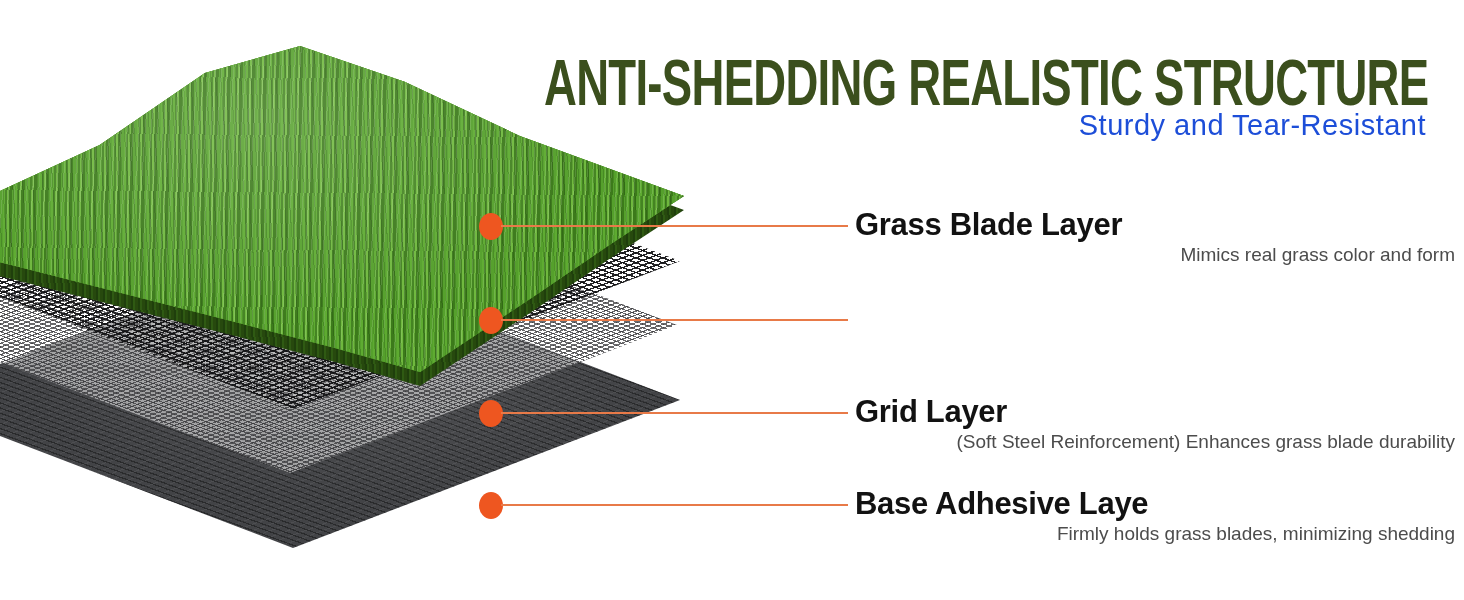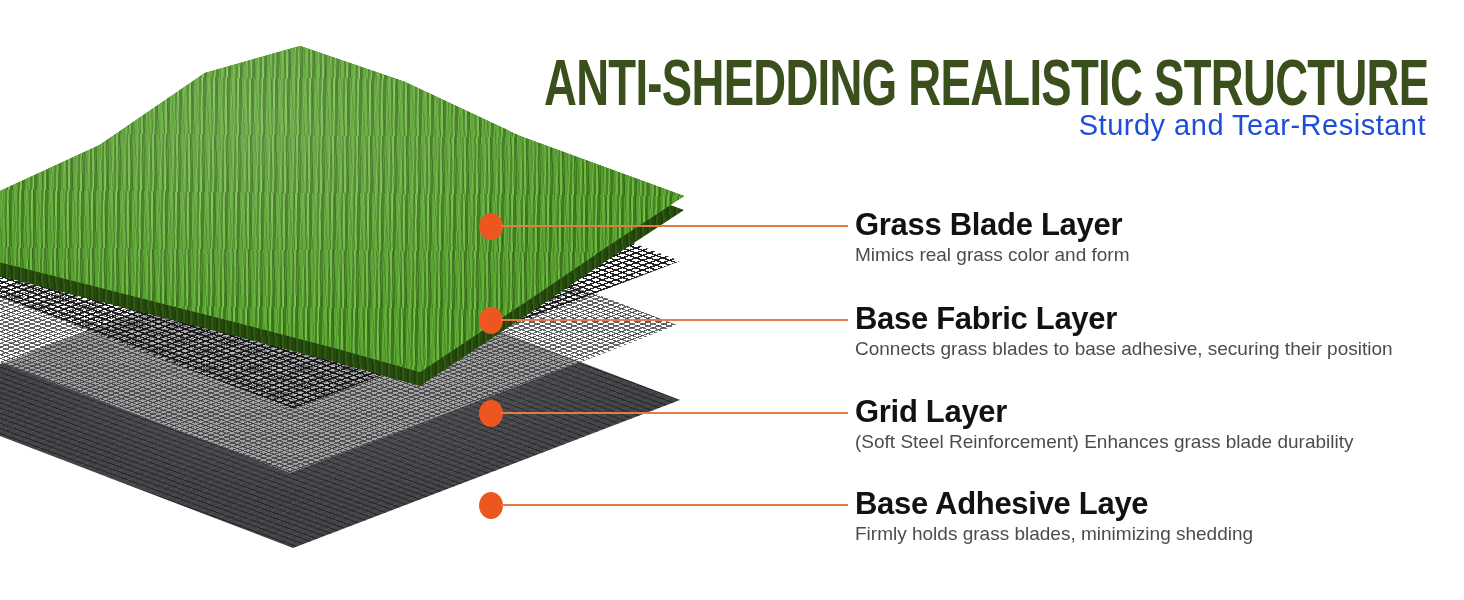--- a/index.html
+++ b/index.html
@@ -80,20 +80,21 @@
     background:#e87a48;
   }
   .ctext{position:absolute;left:855px;top:-2px;width:600px;}
   .ctitle{
     margin:0;font-size:31px;line-height:32px;font-weight:bold;
     letter-spacing:-0.3px;color:#121212;
   }
   .cdesc{
     margin:2px 0 0 0;font-size:19px;line-height:24px;font-weight:400;
     color:#4c4c4c;
+    text-align:right;
   }
 </style>
 </head>
 <body>
 
 <div id="canvas">
 
   <div>
     <div class="layer diamond adhesive"></div>
     <div class="layer diamond gridmesh"></div>
@@ -110,24 +111,20 @@
     <span class="leader"></span>
     <div class="ctext">
       <h2 class="ctitle">Grass Blade Layer</h2>
       <p class="cdesc">Mimics real grass color and form</p>
     </div>
   </div>
 
   <div class="callout c2">
     <span class="dot"></span>
     <span class="leader"></span>
-    <div class="ctext">
-      <h2 class="ctitle">Base Fabric Layer</h2>
-      <p class="cdesc">Connects grass blades to base adhesive, securing their position</p>
-    </div>
   </div>
 
   <div class="callout c4">
     <span class="dot"></span>
     <span class="leader"></span>
     <div class="ctext">
       <h2 class="ctitle">Base Adhesive Laye</h2>
       <p class="cdesc">Firmly holds grass blades, minimizing shedding</p>
     </div>
   </div>

